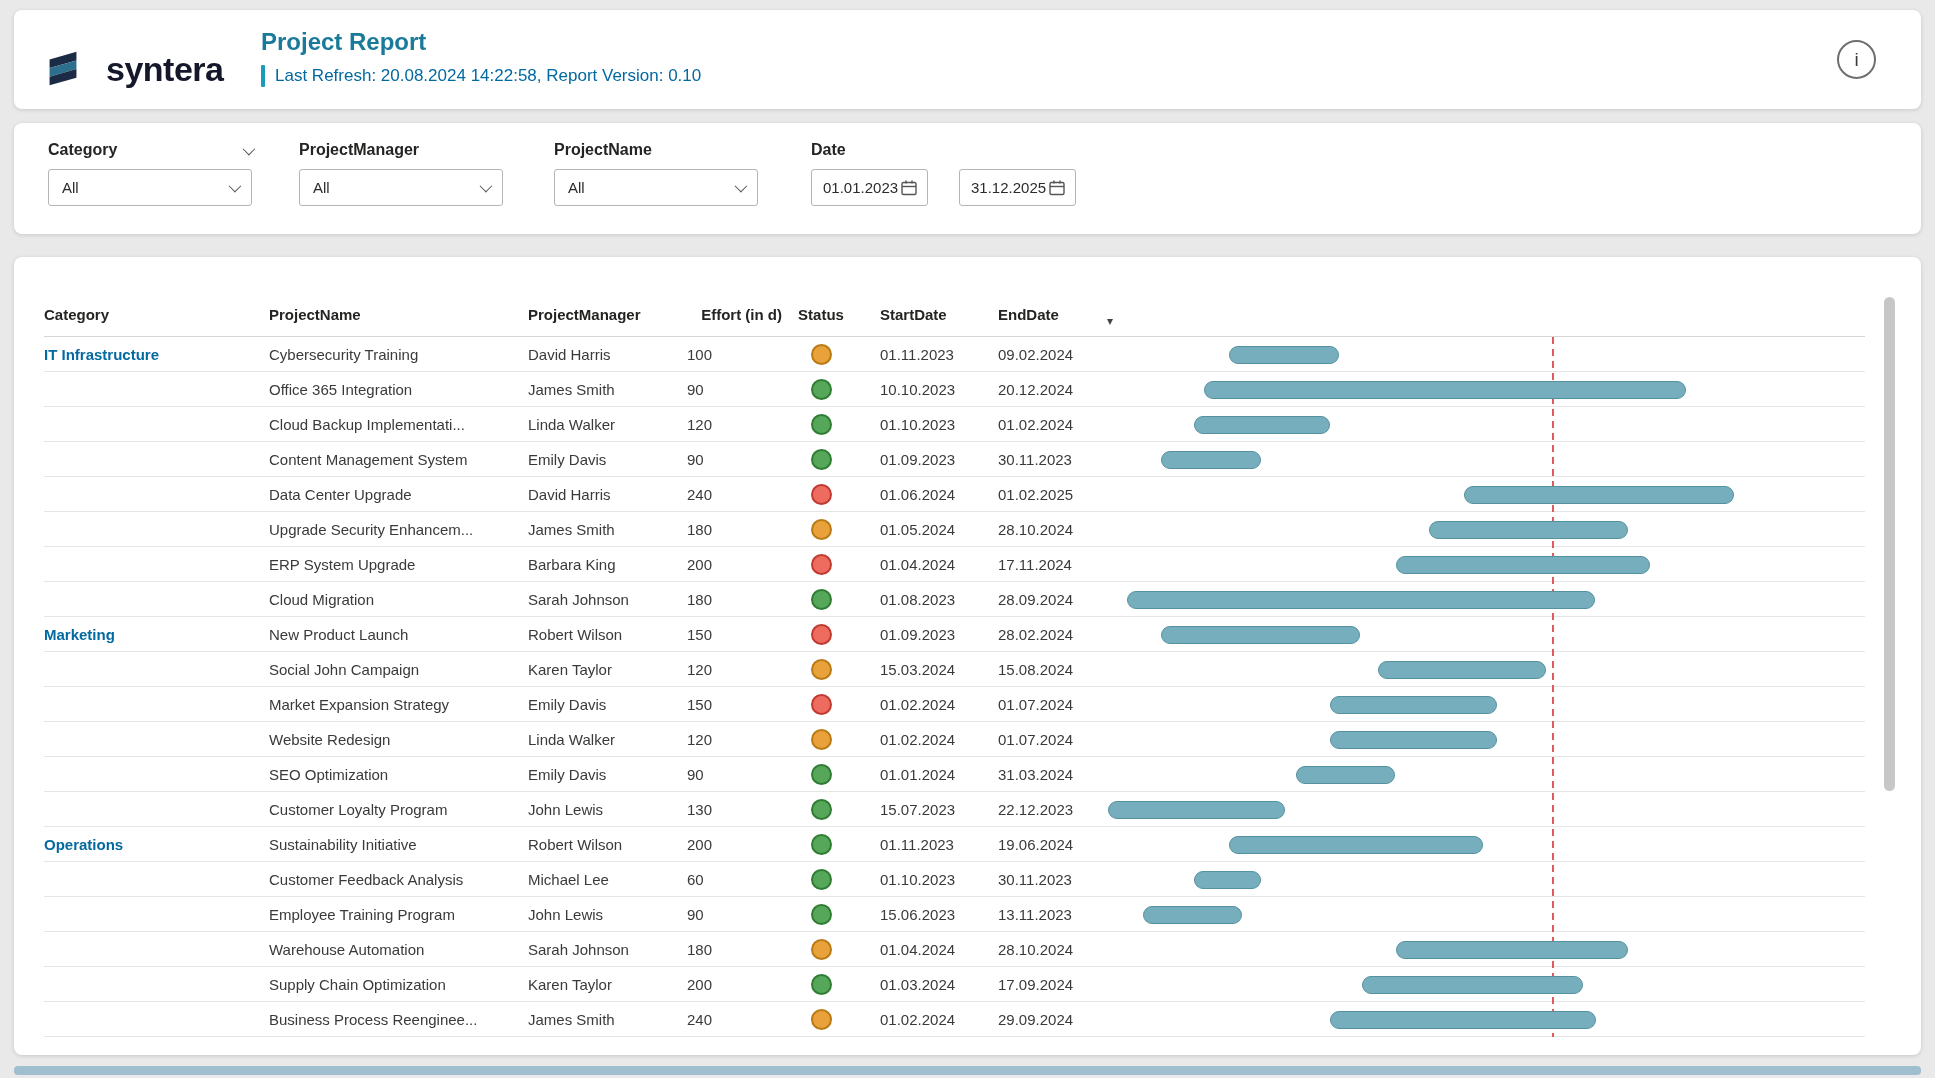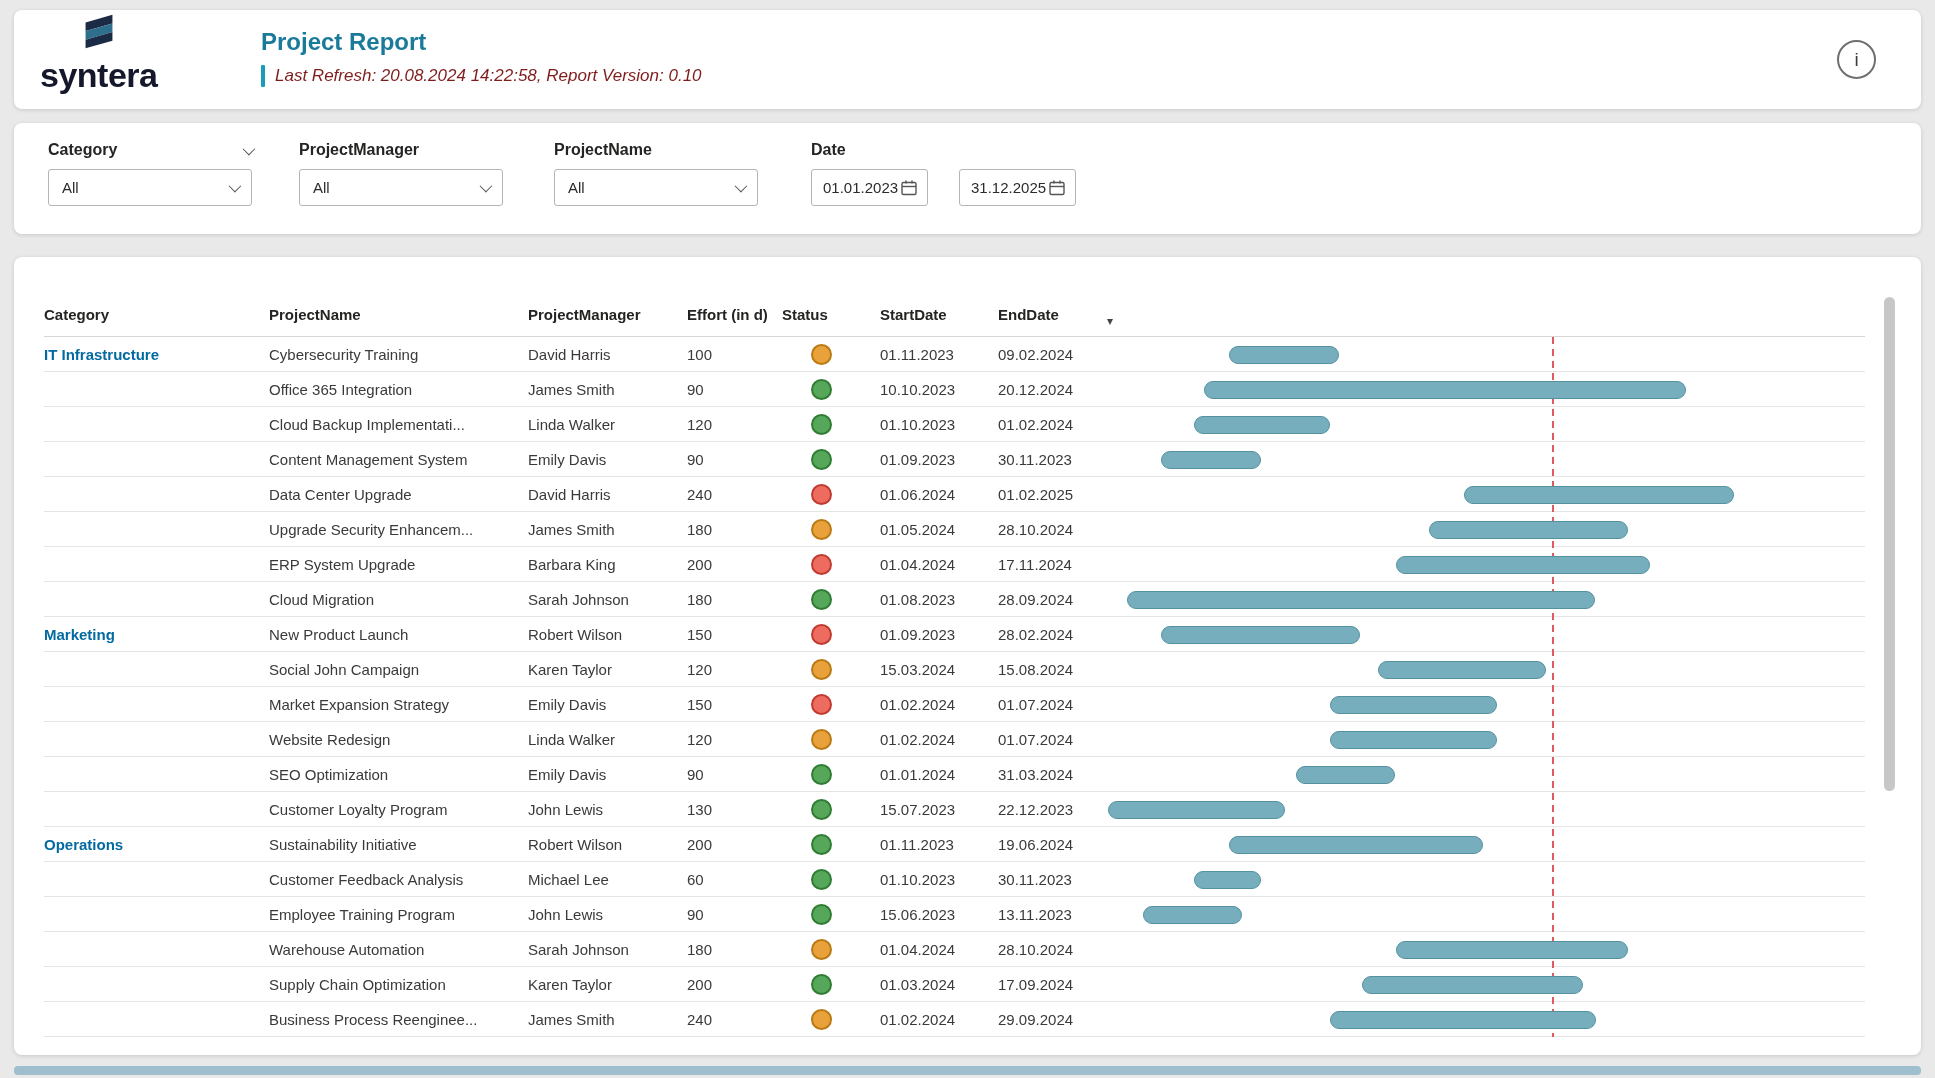--- a/index.html
+++ b/index.html
@@ -13,27 +13,27 @@
   }
   .card {
     position:absolute;
     background:#ffffff;
     border-radius:8px;
     box-shadow:0 1px 4px rgba(0,0,0,0.14);
   }
 
   
   .header-card { left:14px; top:10px; width:1907px; height:99px; }
-  .logo { position:absolute; left:26px; top:0; height:119px; display:flex; align-items:center; gap:0;flex-direction:column; }
+  .logo { position:absolute; left:26px; top:0; height:119px; display:flex; align-items:center; gap:20px; }
   .logo-text { font-size:34px; font-weight:800; letter-spacing:-0.5px; color:#14182a; }
   .title-block { position:absolute; left:247px; top:17px; }
   .page-title { font-size:24px; font-weight:700; color:var(--accent); line-height:30px; }
   .subtitle-row { margin-top:8px; display:flex; align-items:center; gap:10px; }
   .accent-bar { width:4px; height:22px; background:var(--accent-bar); border-radius:1px; }
-  .subtitle-text { font-size:17px; color:#7f1d1d;font-style:italic; }
+  .subtitle-text { font-size:17px; color:#0369a1; }
   .info-btn {
     position:absolute; right:45px; top:30px; width:39px; height:39px;
     border:2px solid #6f6f6f; border-radius:50%;
     display:flex; align-items:center; justify-content:center;
     font-size:19px; color:#3c3c3c; cursor:pointer; font-style:normal;
   }
 
   
   .filter-card { left:14px; top:123px; width:1907px; height:111px; }
   .fgroup { position:absolute; top:16px; }
@@ -66,23 +66,23 @@
     grid-template-columns:225px 259px 159px 95px 78px 118px 115px 1fr;
     align-items:center;
   }
   .thead { height:44px; border-bottom:1px solid #d6d6d6; font-weight:700; font-size:15px; position:relative; }
   .sort-ind { position:absolute; left:1063px; top:21px; font-size:12px; color:#444; }
   .tbody { position:relative; }
   .tr { height:35px; border-bottom:1px solid #e5e5e5; font-size:15px; color:#3b3a39; }
   .td.cat { font-weight:700; color:#0369a1; white-space:nowrap; }
   .td, .th { white-space:nowrap; overflow:hidden; }
   .col-eff { text-align:left; padding-right:26px; }
-  .th.col-eff { text-align:left; padding-right:0; }
+  .th.col-eff { text-align:right; padding-right:0; }
   .col-status { display:flex; justify-content:center; }
-  .th.col-status { display:block; text-align:left; }
+  .th.col-status { display:block; text-align:center; }
   .col-start, .col-end { padding-left:20px; }
   .dot { width:21px; height:21px; border-radius:50%; border:2px solid #888; }
   .col-gantt { position:relative; height:35px; }
   .bar {
     position:absolute; top:50%; transform:translateY(-50%); height:18px;
     background:var(--bar-fill); border:1px solid var(--bar-border);
     border-radius:9px; z-index:2; cursor:pointer;
   }
   .today-line { position:absolute; top:0; height:700px; width:2px; z-index:1; }
   .vscroll {

